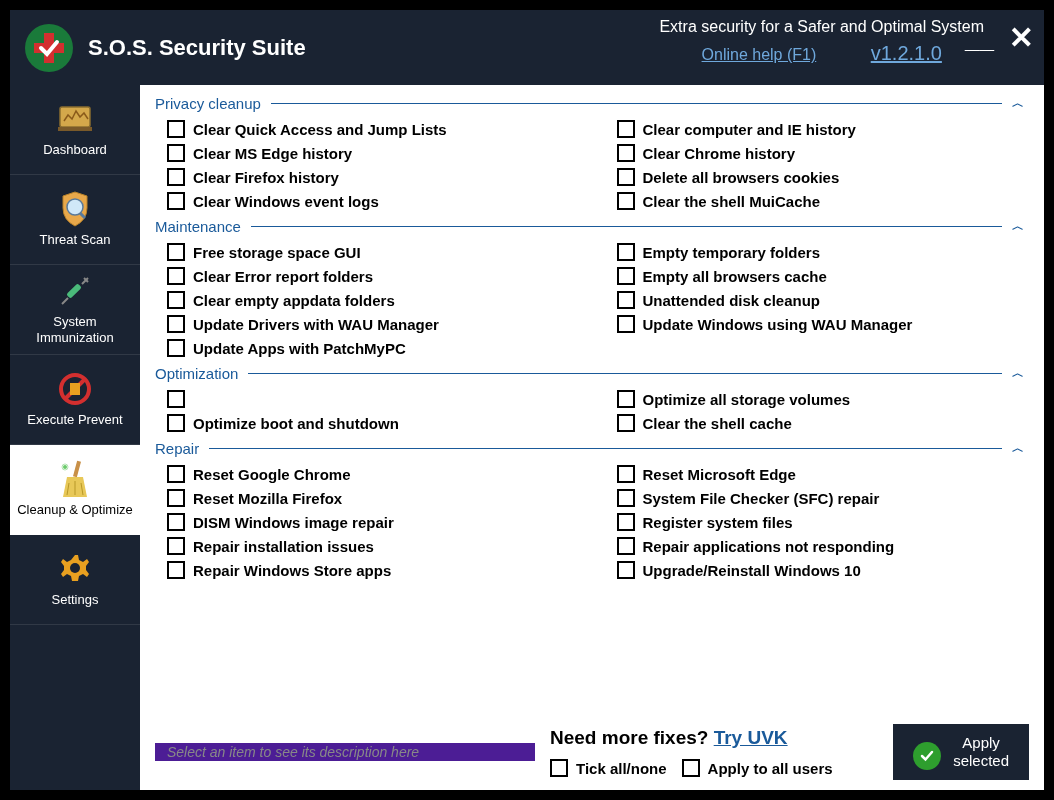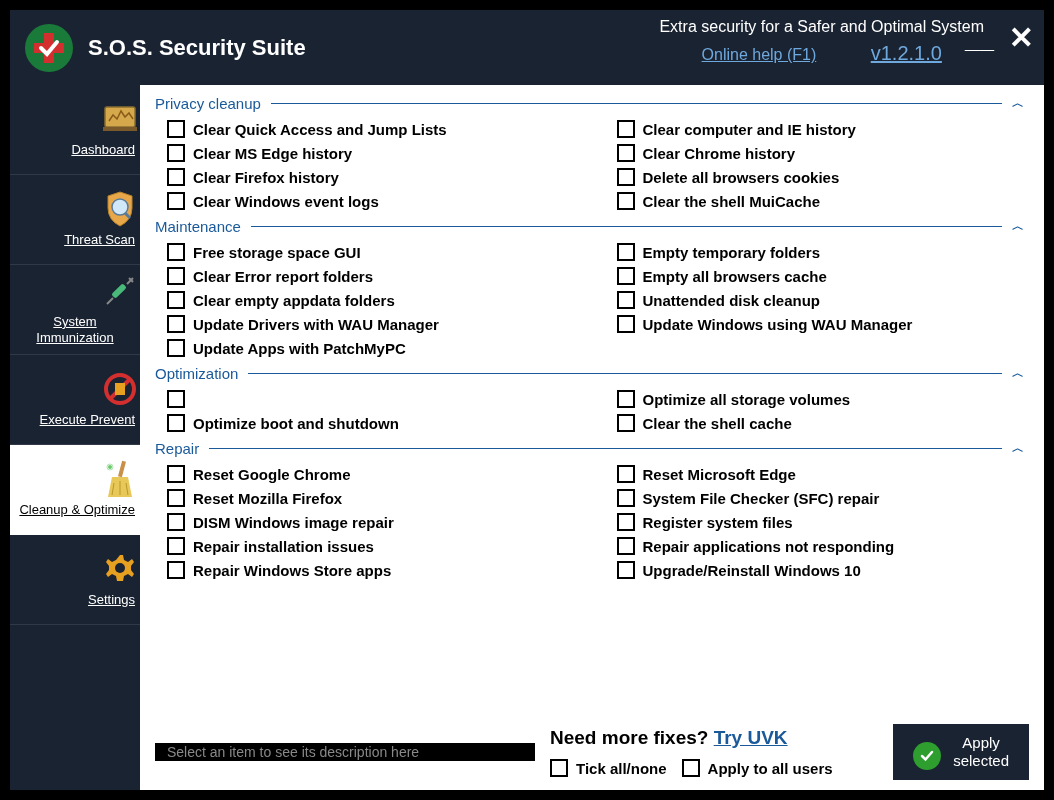--- a/index.html
+++ b/index.html
@@ -15,37 +15,37 @@
 .title-text { color: #fff; font-size: 22px; font-weight: bold; }
 .title-right { position: absolute; right: 60px; top: 8px; text-align: center; }
 .tagline { color: #fff; font-size: 16px; }
 .help-row { margin-top: 6px; }
 .help-link { color: #6fa8dc; text-decoration: underline; cursor: pointer; font-size: 16px; margin-right: 50px; }
 .version-link { color: #6fa8dc; text-decoration: underline; cursor: pointer; font-size: 20px; }
 .window-controls { position: absolute; right: 10px; top: 10px; display: flex; gap: 15px; }
 .win-btn { color: #fff; cursor: pointer; font-size: 26px; font-weight: bold; }
 .body-area { flex: 1; display: flex; background: #1a2332; }
 .sidebar { width: 130px; background: #1a2332; display: flex; flex-direction: column; }
-.sidebar-item { height: 90px; display: flex; flex-direction: column; align-items: flex-end; justify-content: center; cursor: pointer; color: #fff; font-size: 13px; text-align: center; border-bottom: 1px solid rgba(255,255,255,0.1); text-decoration: underline; }
+.sidebar-item { height: 90px; display: flex; flex-direction: column; align-items: center; justify-content: center; cursor: pointer; color: #fff; font-size: 13px; text-align: center; border-bottom: 1px solid rgba(255,255,255,0.1); }
 .sidebar-item.active { background: #fff; color: #000; }
 .sidebar-icon { width: 40px; height: 35px; margin-bottom: 5px; display: flex; align-items: center; justify-content: center; }
 .sidebar-label { padding: 0 5px; line-height: 1.2; }
 .main-content { flex: 1; background: #fff; display: flex; flex-direction: column; overflow: hidden; }
 .content-scroll { flex: 1; overflow-y: auto; padding: 10px 20px 10px 15px; }
 .section { margin-bottom: 8px; }
 .section-header { display: flex; align-items: center; color: #1a5a9a; font-size: 15px; margin-bottom: 8px; }
 .section-title { margin-right: 10px; }
 .section-line { flex: 1; height: 1px; background: #1a5a9a; }
 .section-chevron { color: #1a5a9a; font-size: 12px; margin-left: 10px; cursor: pointer; font-weight: bold; }
 .options-grid { display: grid; grid-template-columns: 1fr 1fr; column-gap: 30px; row-gap: 6px; }
 .option-item { display: flex; align-items: center; gap: 8px; padding-left: 12px; }
 .checkbox { width: 18px; height: 18px; border: 2px solid #000; cursor: pointer; flex-shrink: 0; }
 .option-label { font-size: 15px; font-weight: bold; cursor: pointer; }
 .footer { display: flex; align-items: center; padding: 10px 15px; gap: 15px; }
-.description-box { background: #000000; padding: 1px 12px; color: #888; font-size: 14px; width: 380px; }
+.description-box { background: #4c1d95; padding: 1px 12px; color: #888; font-size: 14px; width: 380px; font-style: italic; }
 .footer-mid { flex: 1; }
 .need-more { font-size: 19px; font-weight: bold; margin-bottom: 10px; }
 .need-more a { color: #1a5a9a; text-decoration: underline; cursor: pointer; }
 .footer-checks { display: flex; gap: 15px; align-items: center; }
 .footer-check { display: flex; align-items: center; gap: 8px; font-size: 15px; font-weight: bold; }
 .apply-btn { background: #1a2332; color: #fff; padding: 10px 20px; display: flex; align-items: flex-end; gap: 12px; cursor: pointer; font-size: 15px; }
 .apply-check-circle { width: 28px; height: 28px; border-radius: 50%; background: #2e9e2e; display: flex; align-items: center; justify-content: center; }
 .apply-text { text-align: center; line-height: 1.2; }
 </style>
 </head>

